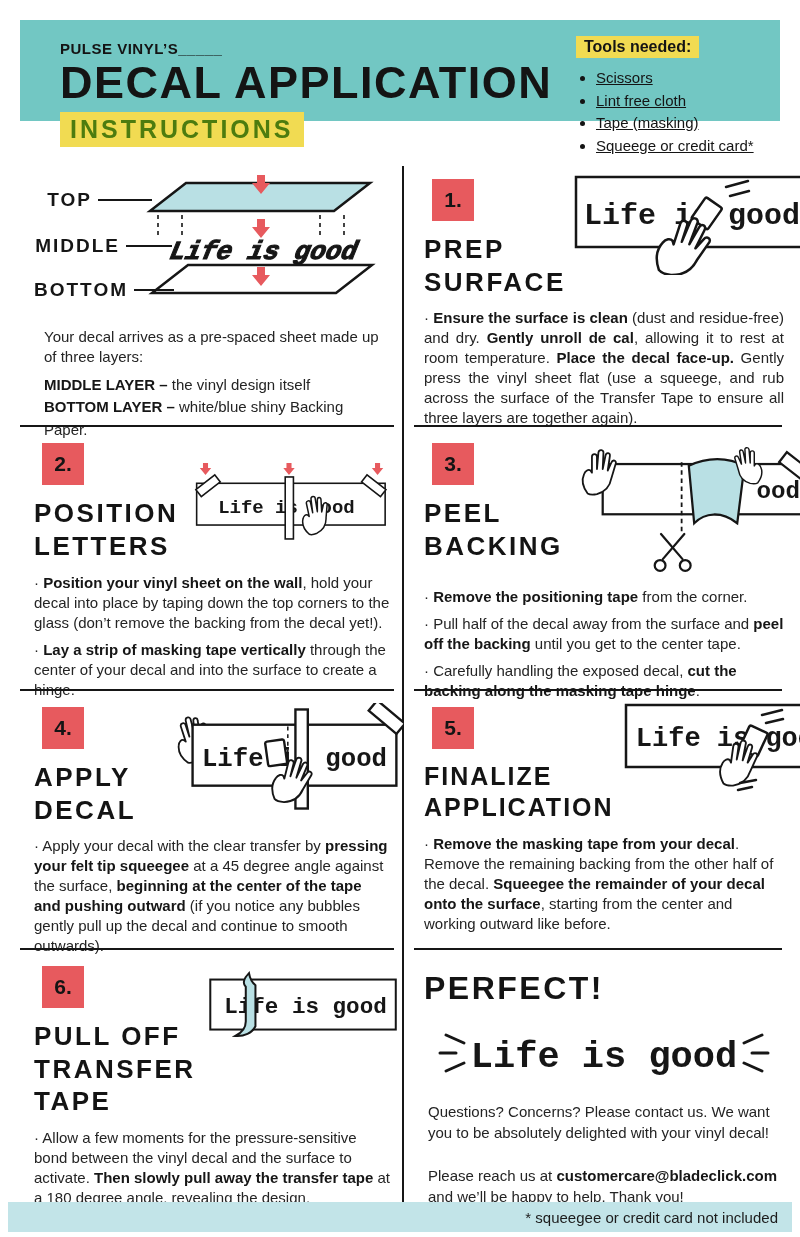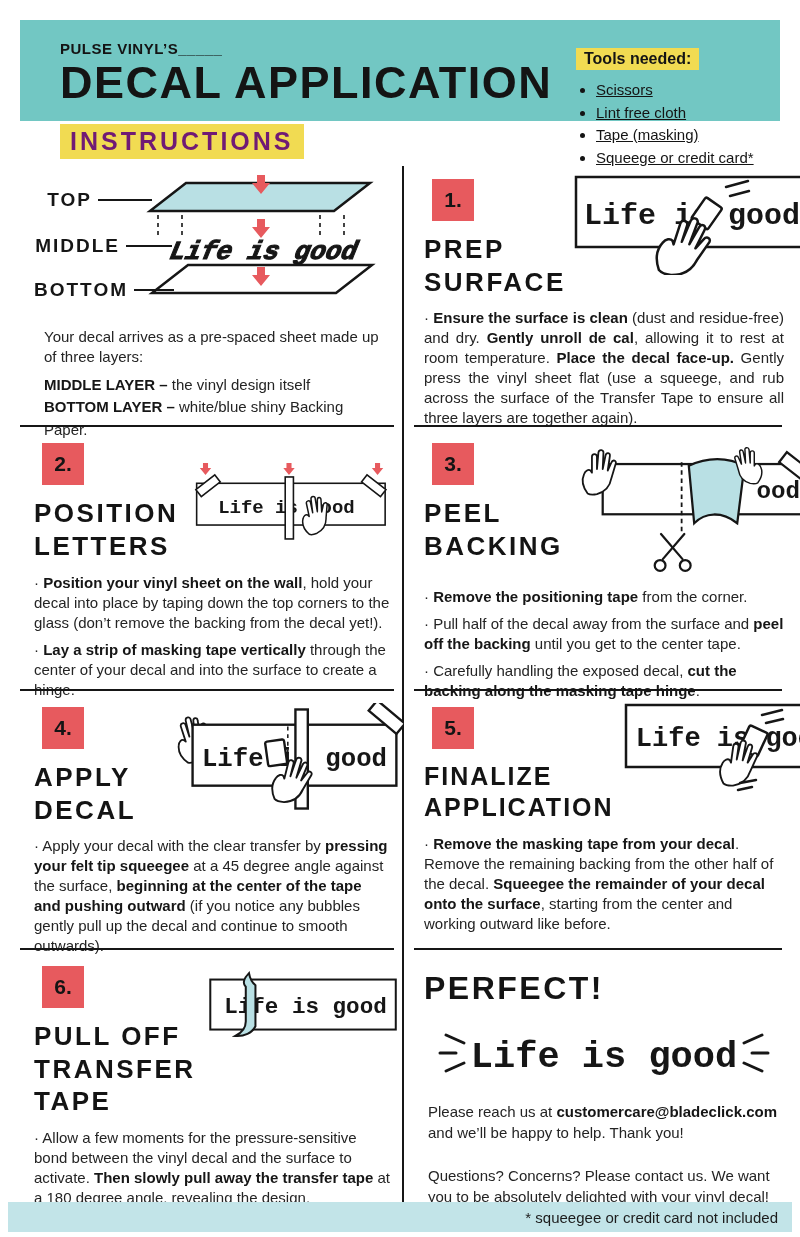--- a/index.html
+++ b/index.html
@@ -8,22 +8,22 @@
     font-family:"Liberation Sans",sans-serif;color:#1f1f1f;
     position:relative;overflow:hidden;
   }
   
   .hdr{
     position:absolute;top:20px;left:20px;right:20px;height:101px;
     background:#72c7c3;box-sizing:border-box;padding:20px 0 0 40px;
   }
   .brand{font-weight:bold;font-size:15px;letter-spacing:.5px;color:#141414;}
   .title{margin:3px 0 7px;font-size:45px;font-weight:800;letter-spacing:1.5px;color:#141414;line-height:1;}
-  .hl{background:#f1db52;display:inline-block;margin-top:12px;}
-  .subtitle{font-size:25px;font-weight:700;letter-spacing:3px;padding:3px 10px;color:#701a75;}
+  .hl{background:#f1db52;display:inline-block;}
+  .subtitle{font-size:25px;font-weight:700;letter-spacing:3px;padding:3px 10px;color:#4d7c0f;}
   .tools{position:absolute;top:16px;left:556px;width:216px;font-size:15px;color:#141414;}
   .tools-title{font-size:16px;font-weight:bold;padding:2px 8px;}
   .tools ul{margin:9px 0 0 20px;padding:0;line-height:1.5;text-decoration:underline;}
   
   .grid{
     position:absolute;top:163px;left:0;width:800px;
     display:grid;grid-template-columns:404px 396px;
     grid-template-rows:264px 264px 259px 252px;
   }
   .cell{box-sizing:border-box;position:relative;padding:12px 14px 0 34px;}
@@ -292,22 +292,22 @@
   <section class="cell right">
     <h2 class="perfect-title">PERFECT!</h2>
     <div class="perfect-decal">
       <svg width="340" height="60" viewBox="0 0 340 60">
         <path d="M12,8 L30,16 M6,26 h16 M12,44 L30,36" stroke="#161616" stroke-width="3" stroke-linecap="round"></path>
         <path d="M328,8 L310,16 M334,26 h-16 M328,44 L310,36" stroke="#161616" stroke-width="3" stroke-linecap="round"></path>
         <text x="170" y="40" text-anchor="middle" font-size="37">Life is good</text>
       </svg>
     </div>
     <div class="pbody">
+      <p><span>Questions? Concerns? Please contact us. We want you to be absolutely delighted with your vinyl decal!</span></p>
       <p><span>Please reach us at </span><b>customercare@bladeclick.com</b><span> and we’ll be happy to help. Thank you!</span></p>
-      <p><span>Questions? Concerns? Please contact us. We want you to be absolutely delighted with your vinyl decal!</span></p>
     </div>
   </section>
 
 </main>
 
 <footer class="foot">
   <span>* squeegee or credit card not included</span>
 </footer>
 
 </body></html>

